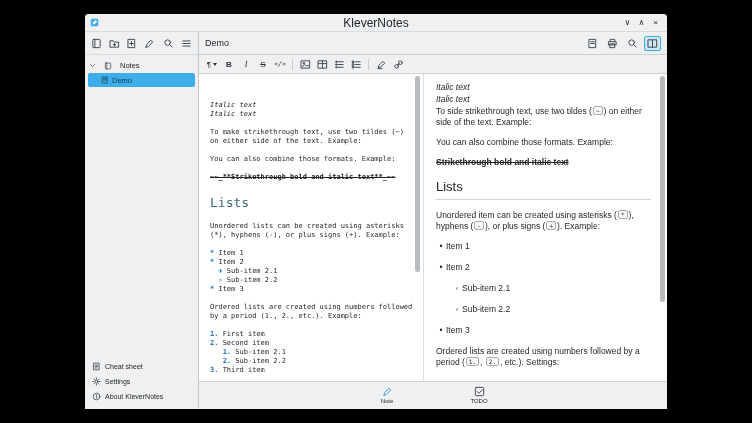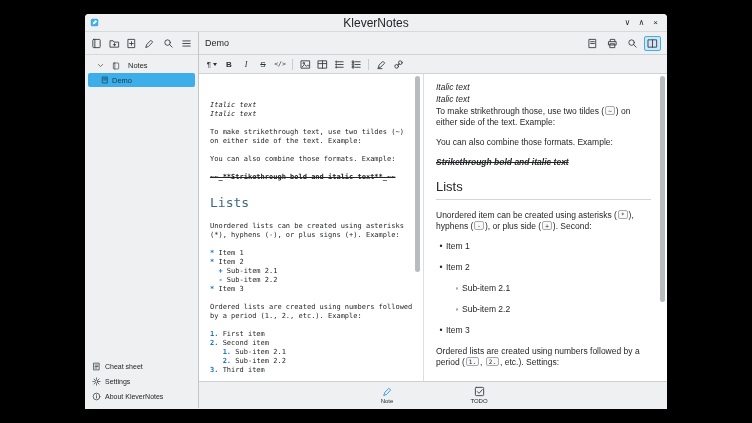--- a/index.html
+++ b/index.html
@@ -21,21 +21,21 @@
   .sidebar{width:114px;background:#eff0f1;border-right:1px solid #c2c6c9;
     display:flex;flex-direction:column}
   .side-toolbar{height:23px;display:flex;align-items:center;padding:0 4px;gap:2px;
     border-bottom:1px solid #d7dadc}
   .icon-btn{width:17px;height:15px;display:flex;align-items:center;justify-content:center;
     color:#3b4045;border-radius:2px}
   .icon-btn.active{background:#cde7f7;border:1px solid #3daee9}
   .spacer{flex:1}
   .tree{flex:1;padding:4px 0 0}
   .tree-root{display:flex;align-items:center;height:13px;font-size:7.5px;
-    padding-left:12px;gap:8px;color:#232629}
+    padding-left:4px;gap:8px;color:#232629}
   .tree-item{display:flex;align-items:center;height:14px;font-size:7.5px;
     margin:1px 3px;padding-left:13px;gap:3px;border-radius:2px}
   .tree-item.selected{background:#3daee9;color:#0f3a50}
   .side-bottom{padding:2px 0 4px}
   .side-bottom-item{display:flex;align-items:center;height:15px;padding-left:7px;
     gap:4px;font-size:7px;color:#232629}
   .main{flex:1;display:flex;flex-direction:column;min-width:0}
   .main-header{height:23px;display:flex;align-items:center;background:#eff0f1;
     border-bottom:1px solid #cfd2d5;padding:0 6px}
   .main-title{font-size:9px}
@@ -60,21 +60,21 @@
   .eline{min-height:9px}
   .eline.italic{font-style:italic}
   .eline.strike{text-decoration:line-through;font-weight:bold;}
   .eline.heading{font-size:13px;line-height:17px;color:#3d6a85;margin:3px 0 2px}
   .mk{color:#2176bd;font-weight:bold}
   .pane-divider{width:1px;background:#dcdfe1}
   .preview-pane{flex:1;background:#fff;position:relative;overflow:hidden;
     padding:8px 16px 4px 12px;font-size:8.5px;line-height:11px;color:#232629}
   .pv-p{margin:0 0 9px}
   .pv-p.p-italic{font-style:italic;margin-bottom:1px}
-  .pv-p.p-strike{font-weight:bold;font-style:italic;text-decoration:line-through;margin:3px 0 11px}
+  .pv-p.p-strike{font-weight:bold;text-decoration:line-through;margin:3px 0 11px}
   .pv-h2{font-size:13px;line-height:16px;padding-bottom:4px;border-bottom:1px solid #d2d5d7;
     margin:10px 0 10px}
   .pv-li{display:flex;margin:0 0 10px}
   .pv-li .blt{width:10px;flex:none;text-align:center}
   .pv-li.lvl2{margin-left:16px;margin-bottom:10px}
   .kbd{display:inline-block;border:1px solid #a7abae;border-radius:2px;background:#f8f8f8;
     font-size:6px;line-height:7px;padding:0 2px;margin:0 1px;vertical-align:1px;
     font-family:"DejaVu Sans Mono",monospace}
   .scrollbar{position:absolute;top:2px;width:5px;height:calc(100% - 6px)}
   .scrollbar .thumb{position:absolute;top:0;left:0;width:5px;border-radius:3px;background:#b8bcbf}
@@ -307,25 +307,25 @@
           <div id="editor-content"><div class="eline italic">Italic text</div><div class="eline italic">Italic text</div><div class="eline blank">&nbsp;</div><div class="eline plain">To make strikethrough text, use two tildes (~)</div><div class="eline plain">on either side of the text. Example:</div><div class="eline blank">&nbsp;</div><div class="eline plain">You can also combine those formats. Example:</div><div class="eline blank">&nbsp;</div><div class="eline strike">~~_**Strikethrough bold and italic text**_~~</div><div class="eline blank">&nbsp;</div><div class="eline heading">Lists</div><div class="eline blank">&nbsp;</div><div class="eline plain">Unordered lists can be created using asterisks</div><div class="eline plain">(*), hyphens (-), or plus signs (+). Example:</div><div class="eline blank">&nbsp;</div><div class="eline list"><span></span><span class="mk">*</span><span> Item 1</span></div><div class="eline list"><span></span><span class="mk">*</span><span> Item 2</span></div><div class="eline list"><span>  </span><span class="mk">+</span><span> Sub-item 2.1</span></div><div class="eline list"><span>  </span><span class="mk">-</span><span> Sub-item 2.2</span></div><div class="eline list"><span></span><span class="mk">*</span><span> Item 3</span></div><div class="eline blank">&nbsp;</div><div class="eline plain">Ordered lists are created using numbers followed</div><div class="eline plain">by a period (1., 2., etc.). Example:</div><div class="eline blank">&nbsp;</div><div class="eline list"><span></span><span class="mk">1.</span><span> First item</span></div><div class="eline list"><span></span><span class="mk">2.</span><span> Second item</span></div><div class="eline list"><span>   </span><span class="mk">1.</span><span> Sub-item 2.1</span></div><div class="eline list"><span>   </span><span class="mk">2.</span><span> Sub-item 2.2</span></div><div class="eline list"><span></span><span class="mk">3.</span><span> Third item</span></div></div>
           <div class="scrollbar">
             <div class="thumb" style="height:196px"></div>
           </div>
         </div>
         <div class="pane-divider"></div>
         <div class="preview-pane">
           <div id="preview-content">
               <div class="pv-p p-italic"><span>Italic text</span></div>
               <div class="pv-p p-italic"><span>Italic text</span></div>
-              <div class="pv-p p"><span>To make strikethrough those, use two tildes (</span><span class="kbd">~</span><span>) on either side of the text. Example:</span></div>
+              <div class="pv-p p"><span>To side strikethrough text, use two tildes (</span><span class="kbd">~</span><span>) on either side of the text. Example:</span></div>
               <div class="pv-p p"><span>You can also combine those formats. Example:</span></div>
               <div class="pv-p p-strike"><span>Strikethrough bold and italic text</span></div>
               <div class="pv-h2">Lists</div>
-              <div class="pv-p p"><span>Unordered item can be created using asterisks (</span><span class="kbd">*</span><span>), hyphens (</span><span class="kbd">-</span><span>), or plus side (</span><span class="kbd">+</span><span>). Second:</span></div>
+              <div class="pv-p p"><span>Unordered item can be created using asterisks (</span><span class="kbd">*</span><span>), hyphens (</span><span class="kbd">-</span><span>), or plus signs (</span><span class="kbd">+</span><span>). Example:</span></div>
               <div class="pv-li lvl1">
                 <span class="blt">•</span>
                 <span>Item 1</span>
               </div>
               <div class="pv-li lvl1">
                 <span class="blt">•</span>
                 <span>Item 2</span>
               </div>
               <div class="pv-li lvl2">
                 <span class="blt">◦</span>

